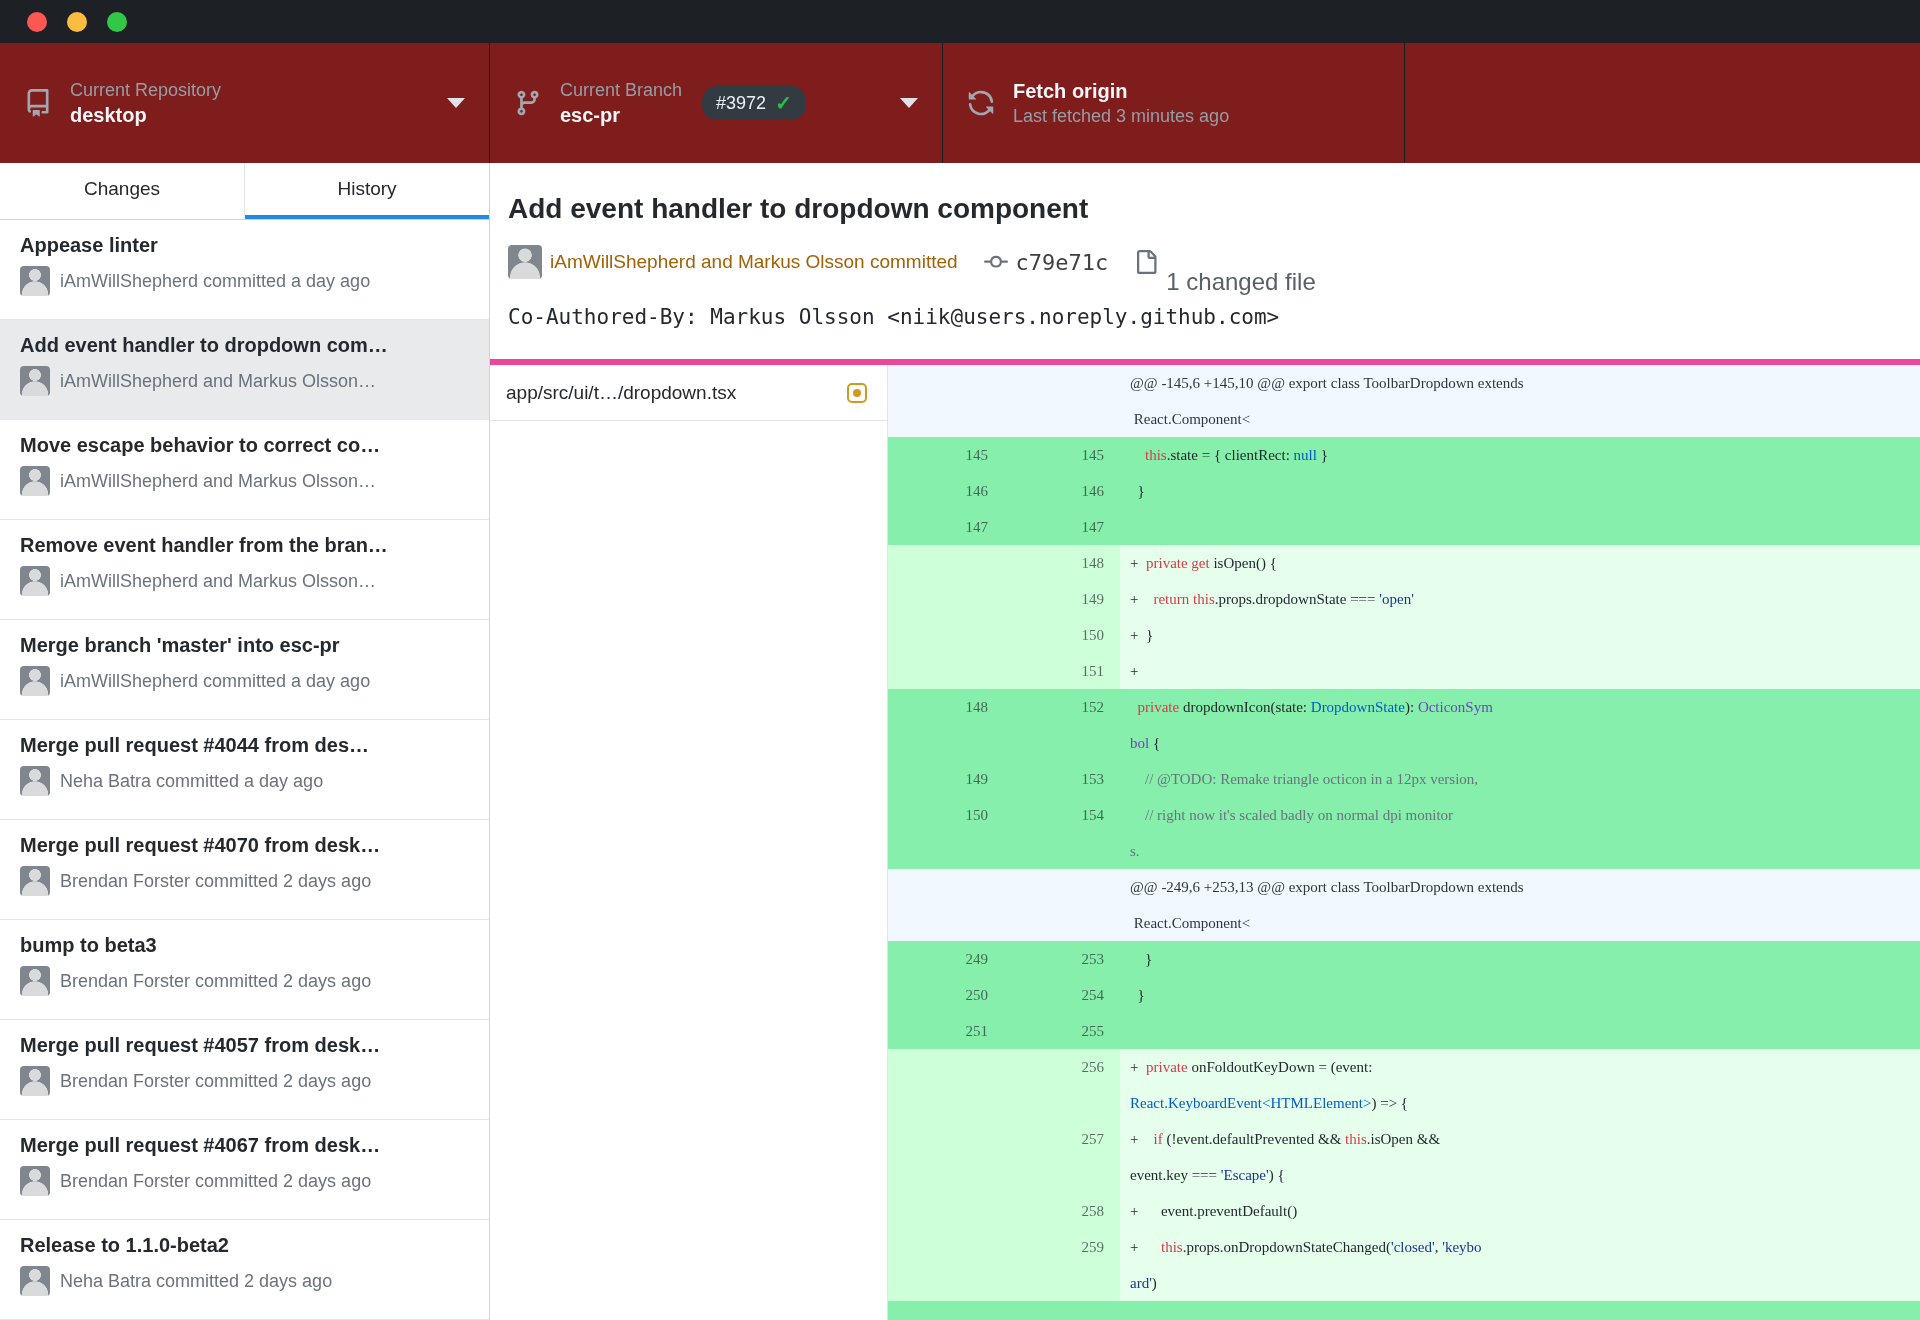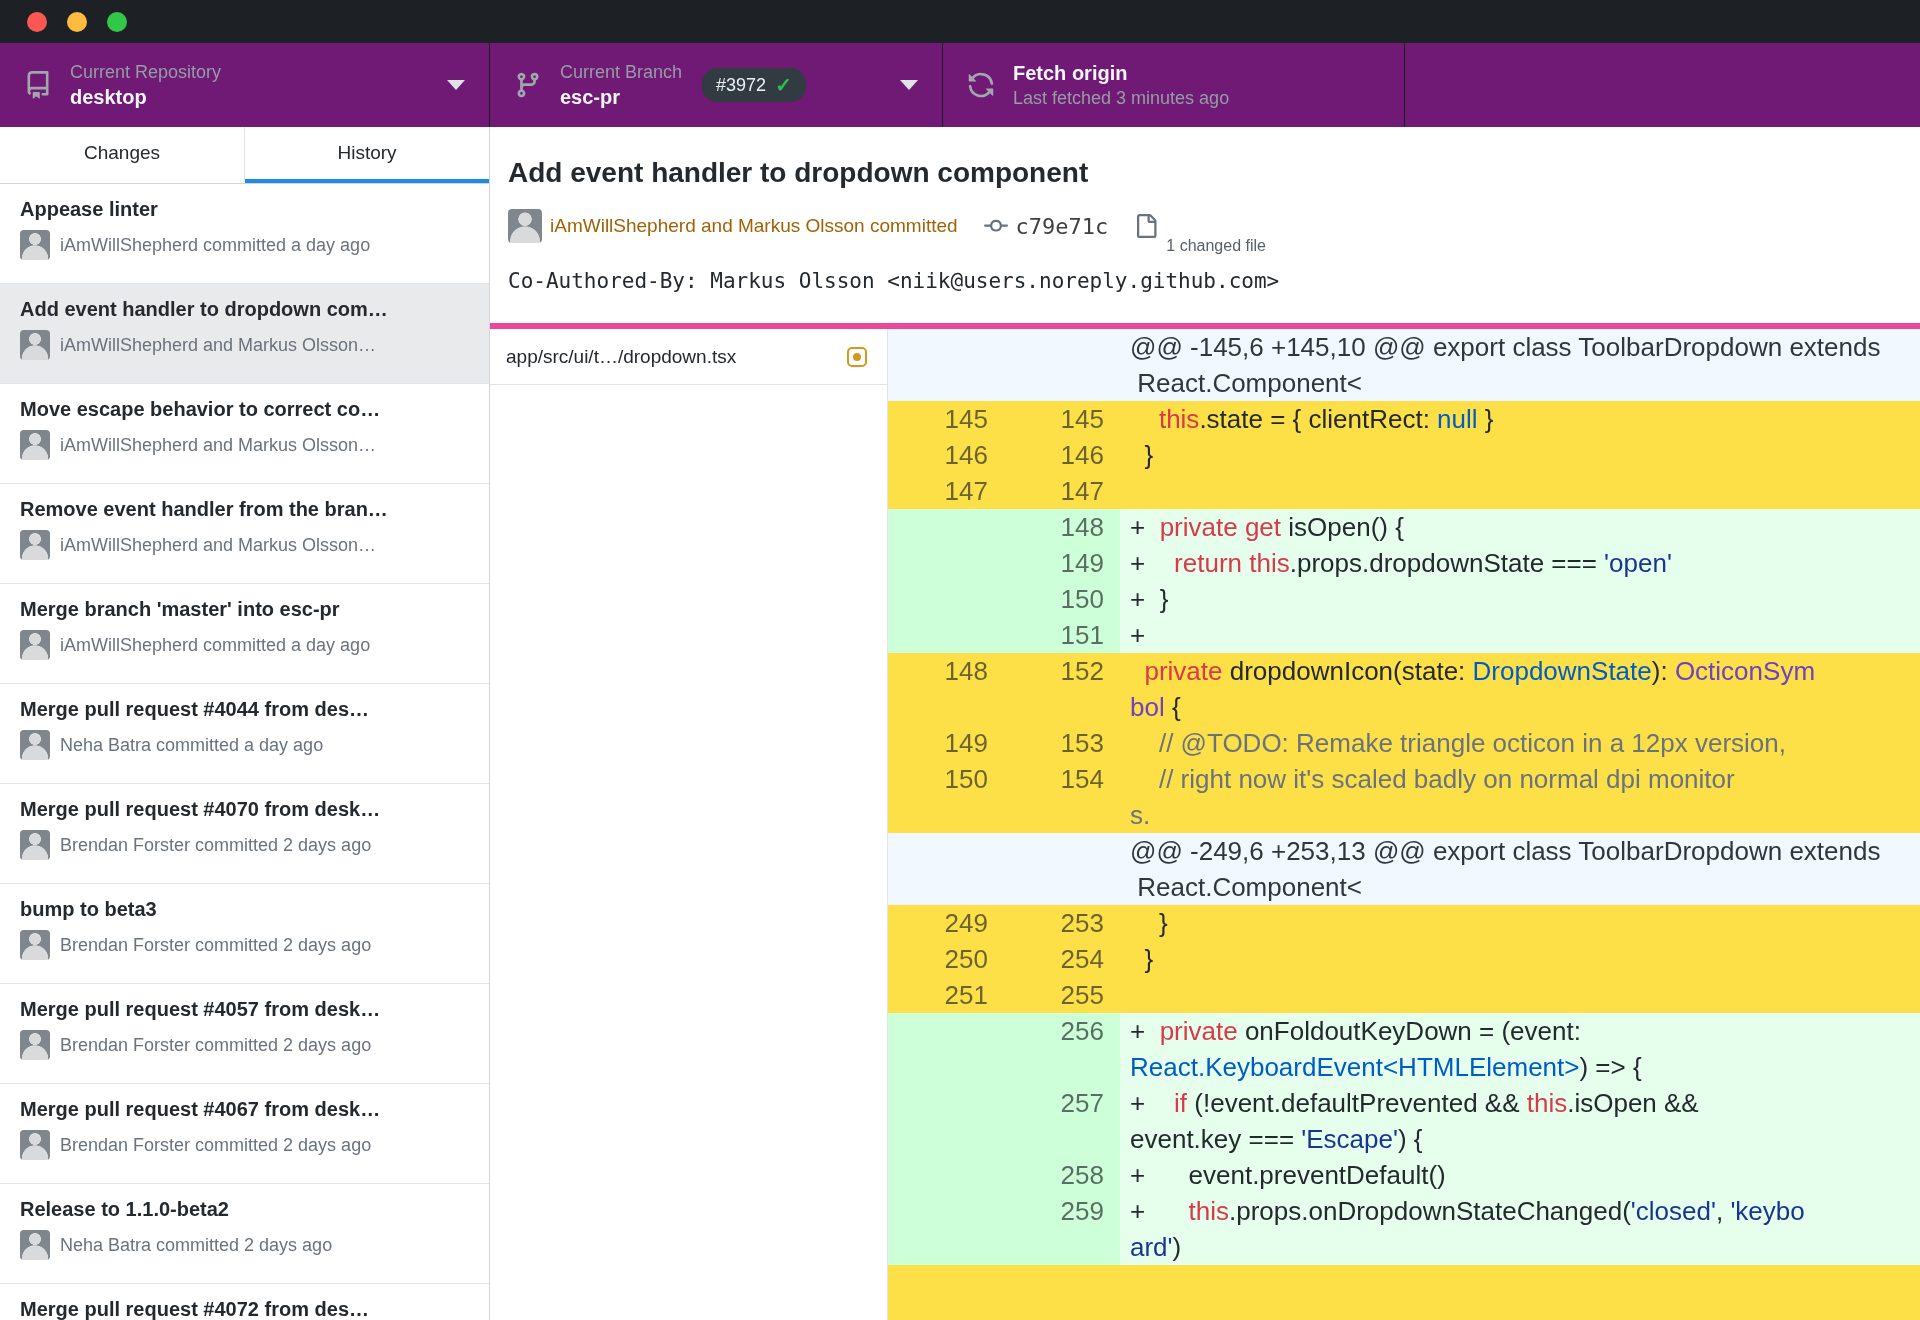--- a/index.html
+++ b/index.html
@@ -8,21 +8,21 @@
   .app { width:1920px; height:1320px; display:flex; flex-direction:column; }
 
   
   .titlebar { height:43px; flex:none; background:#1d2125; display:flex; align-items:center; padding-left:27px; }
   .light { width:20px; height:20px; border-radius:50%; margin-right:20px; cursor:pointer; }
   .light.close { background:#fc5753; }
   .light.min   { background:#fdbc40; }
   .light.zoom  { background:#33c748; }
 
   
-  .toolbar { height:84px; flex:none; background:#701a75; display:flex; color:#f4f6f8; }
+  .toolbar { height:120px; flex:none; background:#7f1d1d; display:flex; color:#f4f6f8; }
   .tb-section { display:flex; align-items:center; padding:0 24px; border-right:1px solid #191d20; cursor:pointer; }
   .tb-repo   { width:490px; }
   .tb-branch { width:453px; }
   .tb-fetch  { width:462px; }
   .tb-icon { flex:none; margin-right:18px; display:flex; }
   .tb-icon svg { fill:#a0a7ae; }
   .tb-text { min-width:0; }
   .tb-label { font-size:18px; color:#959da5; line-height:24px; }
   .tb-value { font-size:20px; font-weight:bold; color:#f4f6f8; line-height:26px; }
   .chevron { width:0; height:0; border-left:9px solid transparent; border-right:9px solid transparent;
@@ -56,34 +56,34 @@
 
   
   .main { flex:1; min-width:0; display:flex; flex-direction:column; background:#fff; }
   .summary { padding:30px 0 30px 18px; }
   .detail-title { font-size:28px; font-weight:bold; color:#24292e; line-height:32px; }
   .detail-meta { display:flex; align-items:center; margin-top:20px; height:34px; }
   .detail-committers { font-size:19px; color:#a16207; margin-left:8px; }
   .detail-sha { font-family:"DejaVu Sans Mono", monospace; font-size:22px; color:#404040; margin-left:8px; }
   .meta-icon { margin-left:26px; display:flex; }
   .meta-icon svg { fill:#6a737d; }
-  .detail-changed { font-size:16px; color:#586069; margin-left:8px;margin-top:40px; }
+  .detail-changed { font-size:24px; color:#586069; margin-left:8px;margin-top:40px; }
   .detail-desc { margin-top:26px; font-family:"DejaVu Sans Mono", monospace; font-size:21px; color:#24292e; }
 
   .diff-area { flex:1; min-height:0; display:flex; border-top:6px solid #ec4899; }
   .file-col { width:398px; flex:none; border-right:1px solid #e1e4e8; }
   .file-row { height:56px; display:flex; align-items:center; padding:0 20px 0 16px;
     border-bottom:1px solid #e1e4e8; font-size:19px; color:#24292e; cursor:pointer; }
   .mod-icon { margin-left:auto; width:20px; height:20px; border:2px solid #d29922; border-radius:5px;
     position:relative; flex:none; }
   .mod-icon::after { content:""; position:absolute; left:4px; top:4px; width:8px; height:8px;
     border-radius:50%; background:#d29922; }
 
-  .diff { flex:1; min-width:0; overflow:hidden; background:#fde047;
-    font-family:Liberation Sans, sans-serif; font-size:26px; }
+  .diff { flex:1; min-width:0; overflow:hidden; background:#86efac;
+    font-family:Liberation Serif, serif; font-size:15px; }
   .diff-row { display:flex; align-items:stretch; }
   .gut { width:116px; flex:none; text-align:right; padding-right:16px; line-height:36px;
     color:rgba(27,31,35,0.65); }
   .code { flex:1; min-width:0; padding-left:10px; white-space:pre-wrap; line-height:36px;
     min-height:36px; color:#24292e; }
   .diff-row.add .gut { background:#cdffd8; }
   .diff-row.add .code { background:#e6ffed; }
   .diff-row.hunk .gut, .diff-row.hunk .code { background:#f1f8ff; }
   .diff-row.hunk .code { color:#2f363d; }
   .t-k { color:#d73a49; }

